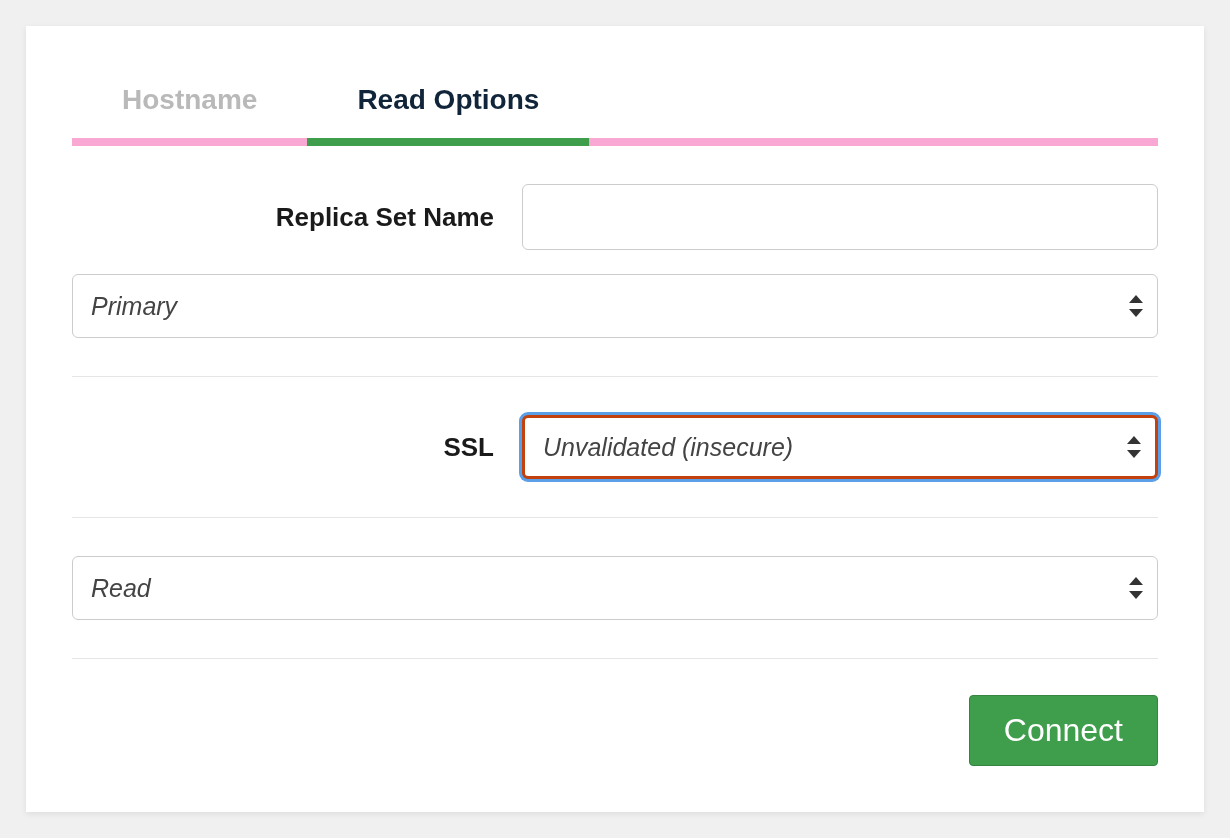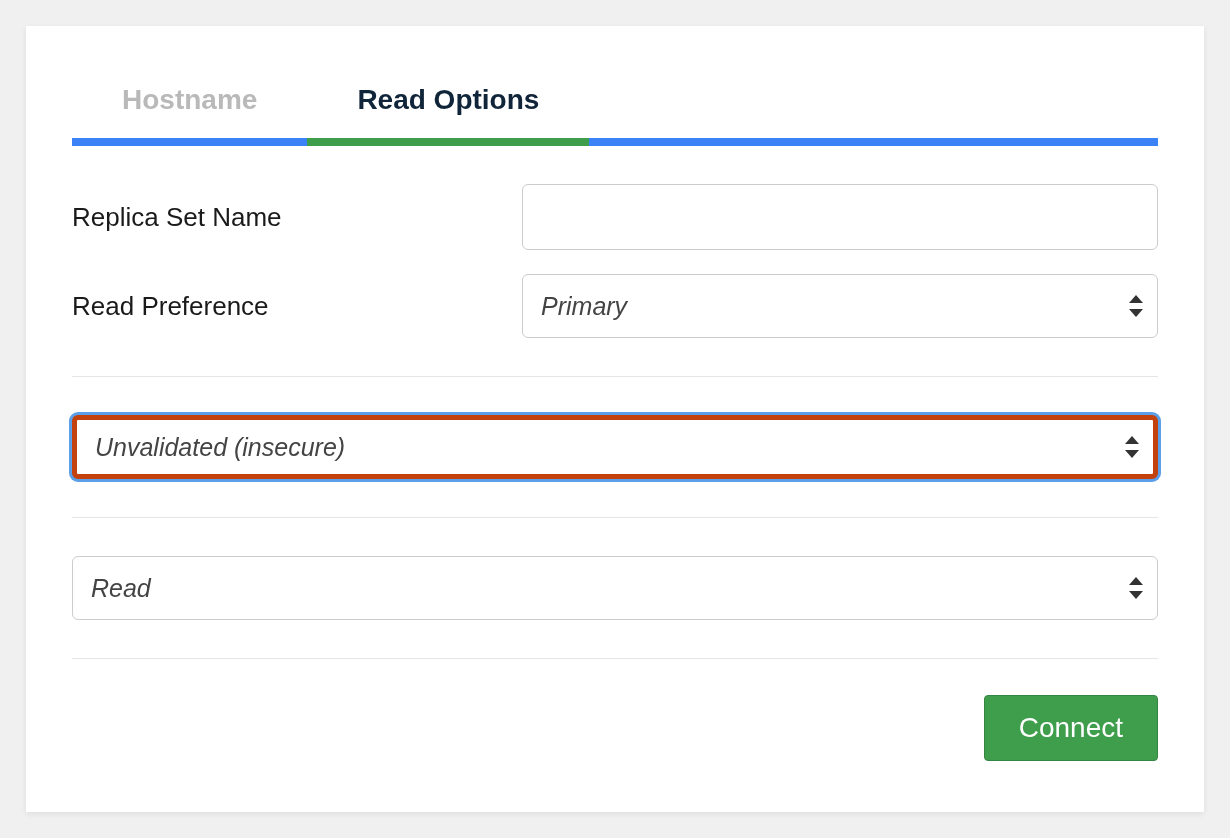--- a/index.html
+++ b/index.html
@@ -16,21 +16,21 @@
     }
     .panel {
       background: #ffffff;
       width: 100%;
       height: 100%;
       box-shadow: 0 2px 6px rgba(0,0,0,0.08);
       padding: 30px 46px 30px 46px;
     }
     .tabs {
       display: flex;
-      border-bottom: 8px solid #3b82f6;
+      border-bottom: 8px solid #f9a8d4;
       position: relative;
     }
     .tab {
       padding: 28px 50px 22px 50px;
       font-size: 28px;
       font-weight: 600;
       color: #b9b9b9;
       cursor: pointer;
       position: relative;
     }
@@ -53,23 +53,24 @@
     .form-section:last-of-type {
       border-bottom: none;
     }
     .form-row {
       display: flex;
       align-items: center;
       padding: 12px 0;
     }
     .form-label {
       width: 450px;
+      text-align: right;
       padding-right: 28px;
       font-size: 26px;
-      font-weight: 400;
+      font-weight: 700;
       color: #1a1a1a;
     }
     .form-control-wrap {
       flex: 1;
       position: relative;
     }
     .text-input {
       width: 100%;
       height: 66px;
       border: 1px solid #cccccc;
@@ -88,21 +89,21 @@
       padding: 0 44px 0 18px;
       background: #fff;
       color: #444;
       display: flex;
       align-items: center;
       cursor: pointer;
       position: relative;
       font-style: italic;
     }
     .select-box.focused {
-      border: 5px solid #c2410c;
+      border: 3px solid #c2410c;
       box-shadow: 0 0 0 3px #5a9fe8;
     }
     .select-arrows {
       position: absolute;
       right: 14px;
       top: 50%;
       transform: translateY(-50%);
       width: 14px;
       height: 22px;
       pointer-events: none;
@@ -128,21 +129,21 @@
     .button-row {
       display: flex;
       justify-content: flex-end;
       padding-top: 36px;
     }
     .connect-btn {
       background: #3f9e4c;
       color: #ffffff;
       border: 1px solid #368442;
       border-radius: 4px;
-      font-size: 28px;
+      font-size: 32px;
       font-weight: 400;
       padding: 16px 34px;
       cursor: pointer;
     }
   </style>
 </head>
 <body>
 
 <div class="panel">
 
@@ -156,32 +157,32 @@
   </div>
 
   <div class="form-section">
     <div class="form-row">
       <div class="form-label">Replica Set Name</div>
       <div class="form-control-wrap">
         <input type="text" class="text-input" value="" style="">
       </div>
     </div>
     <div class="form-row">
-      <div class="form-label">Read Preference</div>
       <div class="form-control-wrap">
         <div class="select-box">
           <span>Primary</span>
           <span class="select-arrows"></span>
         </div>
       </div>
     </div>
   </div>
 
   <div class="form-section">
     <div class="form-row">
+      <div class="form-label">SSL</div>
       <div class="form-control-wrap">
         <div class="select-box focused">
           <span>Unvalidated (insecure)</span>
           <span class="select-arrows"></span>
         </div>
       </div>
     </div>
   </div>
 
   <div class="form-section">

